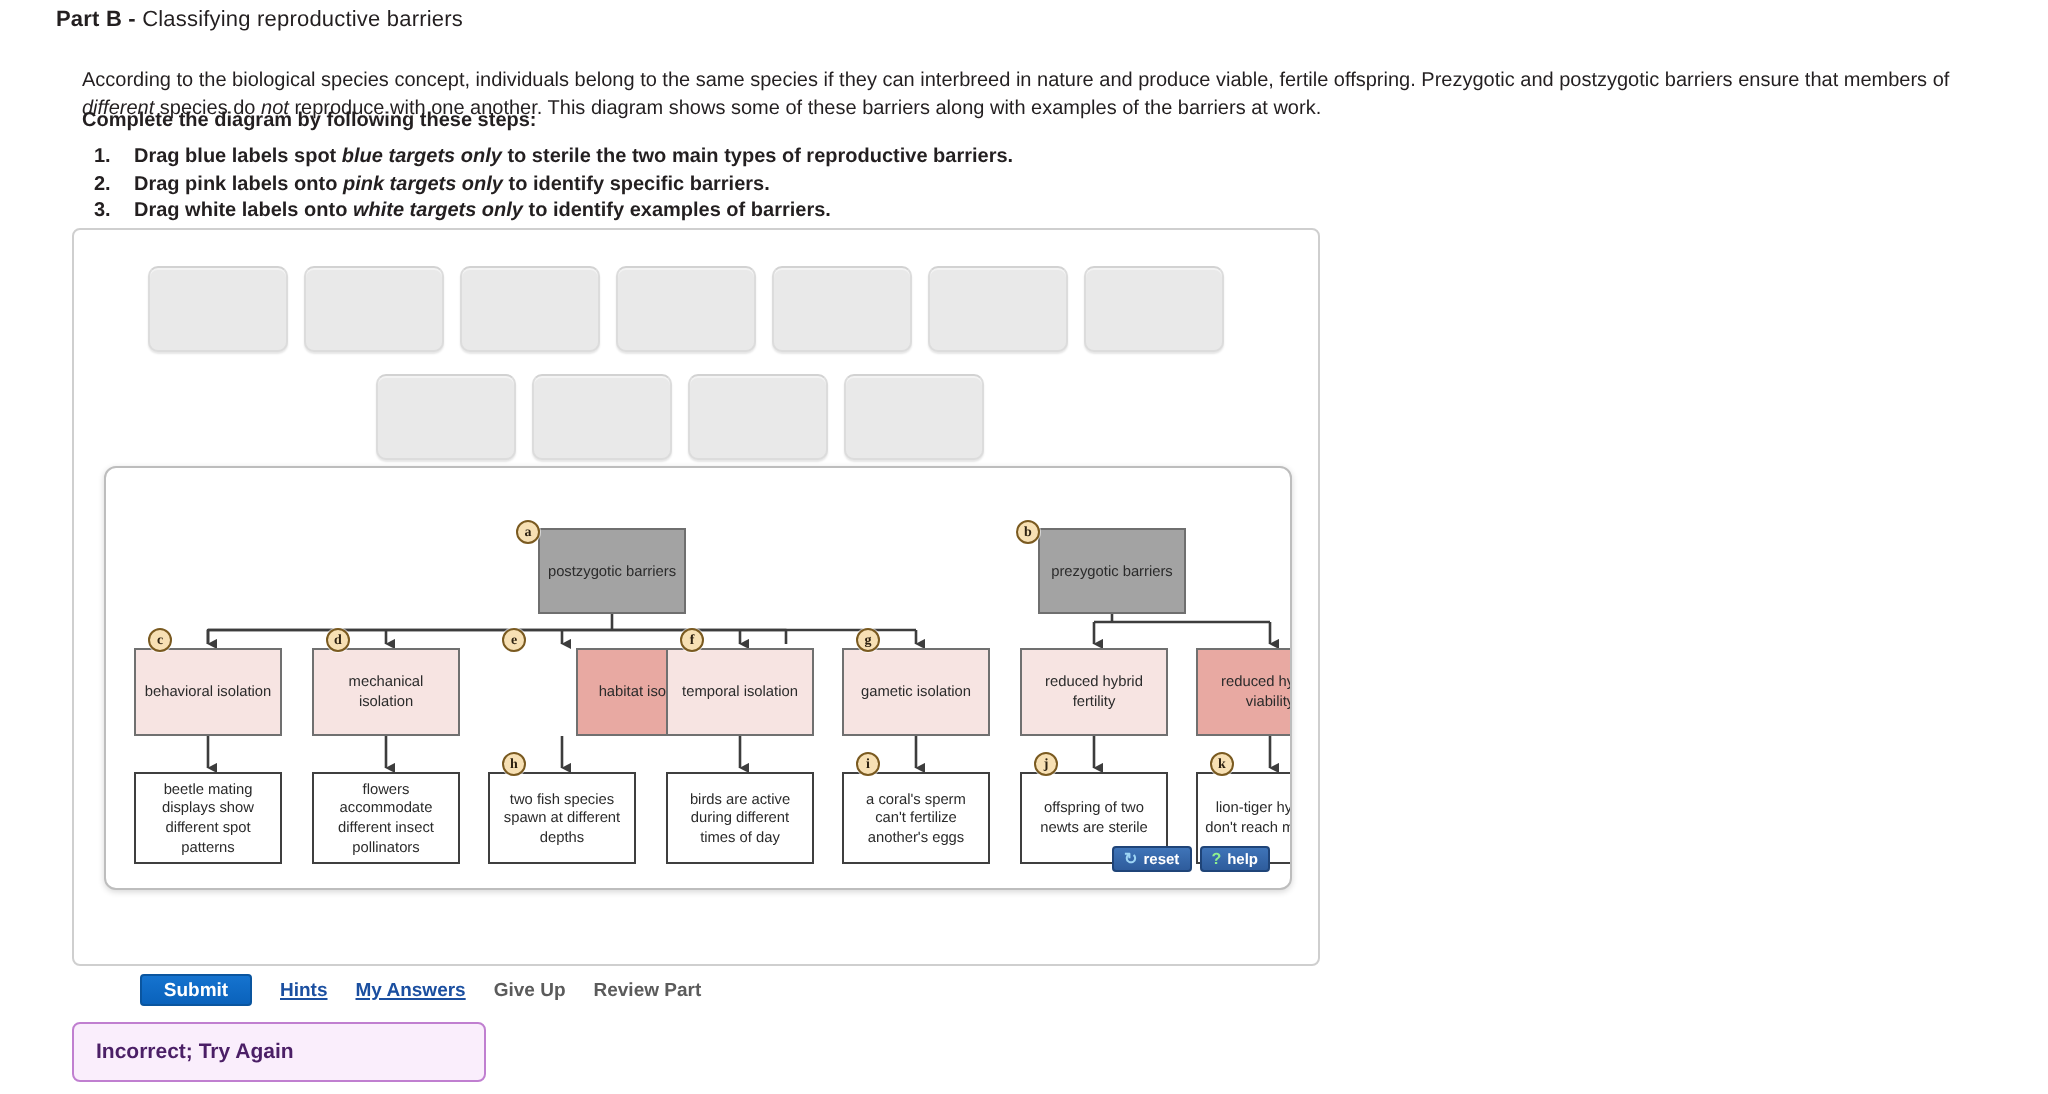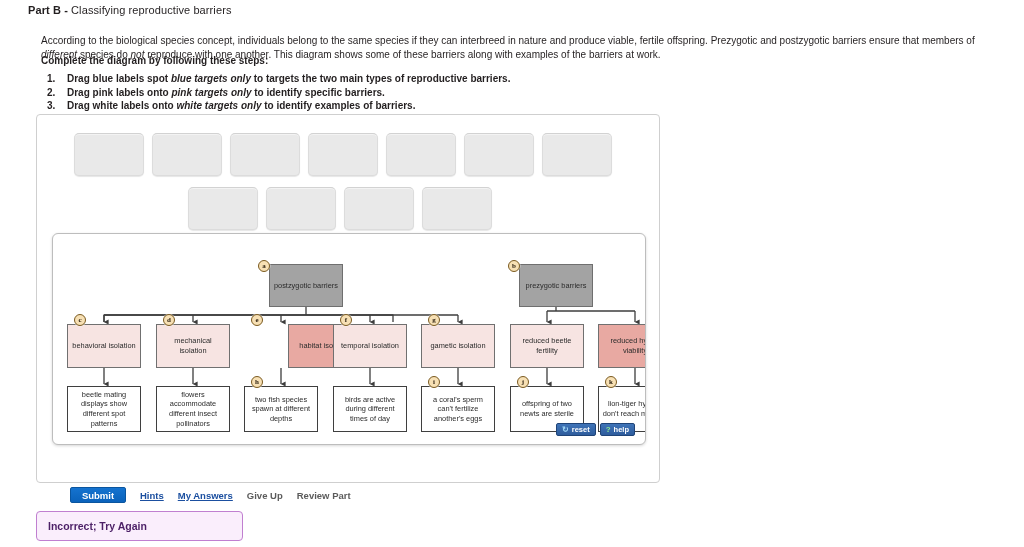--- a/index.html
+++ b/index.html
@@ -183,21 +183,21 @@
   <span class="part-label">Part B</span><span class="part-sep"> - </span><span class="part-title">Classifying reproductive barriers</span>
 </div>
 
 <p id="intro-paragraph">
   <span>According to the biological species concept, individuals belong to the same species if they can interbreed in nature and produce viable, fertile offspring. Prezygotic and postzygotic barriers ensure that members of </span><em>different</em><span> species do </span><em>not</em><span> reproduce with one another. This diagram shows some of these barriers along with examples of the barriers at work.</span>
 </p>
 
 <div id="instructions-heading">Complete the diagram by following these steps:</div>
 
 <ul id="instruction-list">
-    <li><span class="num">1.</span><span>Drag blue labels spot </span><em>blue targets only</em><span> to targets the two main types of reproductive barriers.</span></li>
+    <li><span class="num">1.</span><span>Drag blue labels spot </span><em>blue targets only</em><span> to sterile the two main types of reproductive barriers.</span></li>
     <li><span class="num">2.</span><span>Drag pink labels onto </span><em>pink targets only</em><span> to identify specific barriers.</span></li>
     <li><span class="num">3.</span><span>Drag white labels onto </span><em>white targets only</em><span> to identify examples of barriers.</span></li>
   </ul>
 
 <div id="activity-panel">
 
   <div id="label-bank">
     <div class="bank-row" id="bank-row-1">
         <div class="drop-target"></div>
         <div class="drop-target"></div>
@@ -266,21 +266,21 @@
         <div class="node pink-dark" style="left: 191px; top: 90px; width: 74px; height: 44px; margin-left: 44px;">
           <span>habitat isolation</span>
         </div>
         <div class="node pink-light" style="left: 280px; top: 90px; width: 74px; height: 44px;">
           <span>temporal isolation</span>
         </div>
         <div class="node pink-light" style="left: 368px; top: 90px; width: 74px; height: 44px;">
           <span>gametic isolation</span>
         </div>
         <div class="node pink-light" style="left: 457px; top: 90px; width: 74px; height: 44px;">
-          <span>reduced beetle fertility</span>
+          <span>reduced hybrid fertility</span>
         </div>
         <div class="node pink-dark" style="left: 545px; top: 90px; width: 74px; height: 44px;">
           <span>reduced hybrid viability</span>
         </div>
         <div class="node white" style="left: 14px; top: 152px; width: 74px; height: 46px;">
           <span>beetle mating displays show different spot patterns</span>
         </div>
         <div class="node white" style="left: 103px; top: 152px; width: 74px; height: 46px;">
           <span>flowers accommodate different insect pollinators</span>
         </div>

